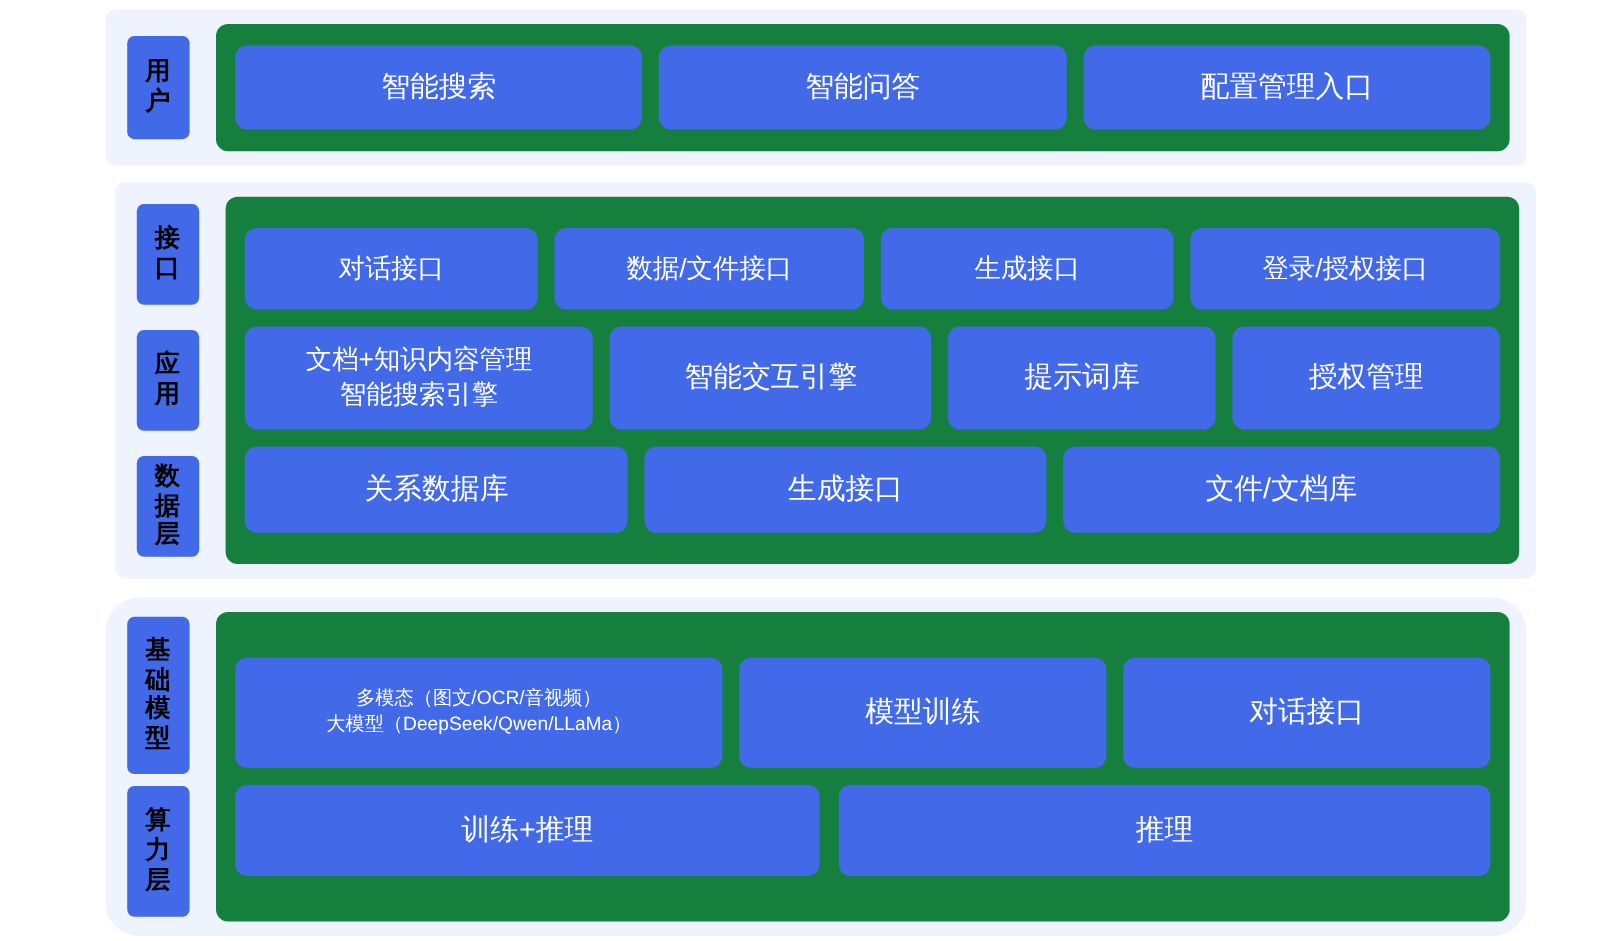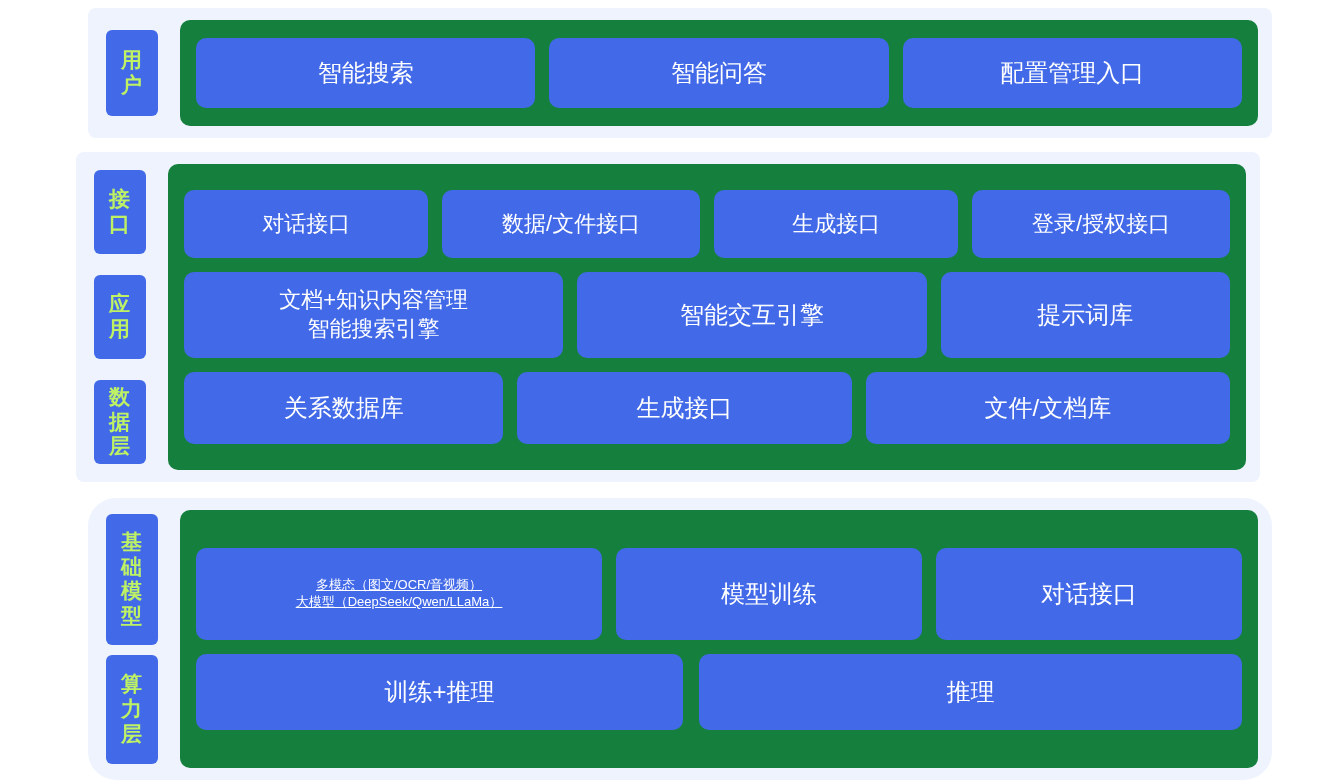--- a/index.html
+++ b/index.html
@@ -38,21 +38,21 @@
     flex-direction: column;
     align-items: center;
     justify-content: center;
     padding: 8px 0;
     box-sizing: border-box;
     gap: 10px;
   }
 
   .vlabel {
     background: #4169e8;
-    color: #bef264;
+    color: #000000;
     border-radius: 6px;
     width: 52px;
     display: flex;
     align-items: center;
     justify-content: center;
     text-align: center;
     font-size: 21px;
     font-weight: bold;
     line-height: 1.18;
     letter-spacing: 1px;
@@ -93,33 +93,33 @@
     align-items: center;
     justify-content: center;
     text-align: center;
     font-size: 24px;
     line-height: 1.3;
     padding: 8px 10px;
     box-sizing: border-box;
     white-space: pre-line;
   }
   .tile.small { font-size: 22px; }
-  .tile.xsmall { font-size: 13px; text-decoration: underline; }
+  .tile.xsmall { font-size: 16px; }
 
   
   .h-user   { height: 70px; }
   .h-iface  { height: 68px; }
   .h-app    { height: 86px; }
   .h-data   { height: 72px; }
   .h-model  { height: 92px; }
   .h-compute{ height: 76px; gap: 16px; }
 
   
   #band-user     { left: 88px; top: 8px;   width: 1184px; height: 130px; }
-  #band-platform { left: 76px; top: 152px; width: 1184px; height: 330px; }
+  #band-platform { left: 96px; top: 152px; width: 1184px; height: 330px; }
   #band-infra    { left: 88px; top: 498px; width: 1184px; height: 282px; border-radius: 28px; }
 
   
   #band-platform .label-col { justify-content: space-between; padding: 18px 0 18px 0; }
   #band-platform .vlabel { height: 84px; }
 
   #band-user .vlabel { height: 86px; }
 
   #band-infra .label-col { justify-content: space-between; padding: 16px 0; }
   #band-infra .vlabel.model { height: 132px; }
@@ -168,20 +168,21 @@
         <div class="tile small" style="flex:1.06">数据/文件接口</div>
         <div class="tile small" style="flex:1">生成接口</div>
         <div class="tile small" style="flex:1.06">登录/授权接口</div>
       </div>
 
       <div class="row h-app">
         <div class="tile small multiline-left" style="flex:1.2">文档+知识内容管理
 智能搜索引擎</div>
         <div class="tile" style="flex:1.1">智能交互引擎</div>
         <div class="tile" style="flex:0.9">提示词库</div>
+        <div class="tile" style="flex:0.9">授权管理</div>
       </div>
 
       <div class="row h-data">
         <div class="tile" style="flex:1">关系数据库</div>
         <div class="tile" style="flex:1.05">生成接口</div>
         <div class="tile" style="flex:1.15">文件/文档库</div>
       </div>
 
     </div>
   </div>

